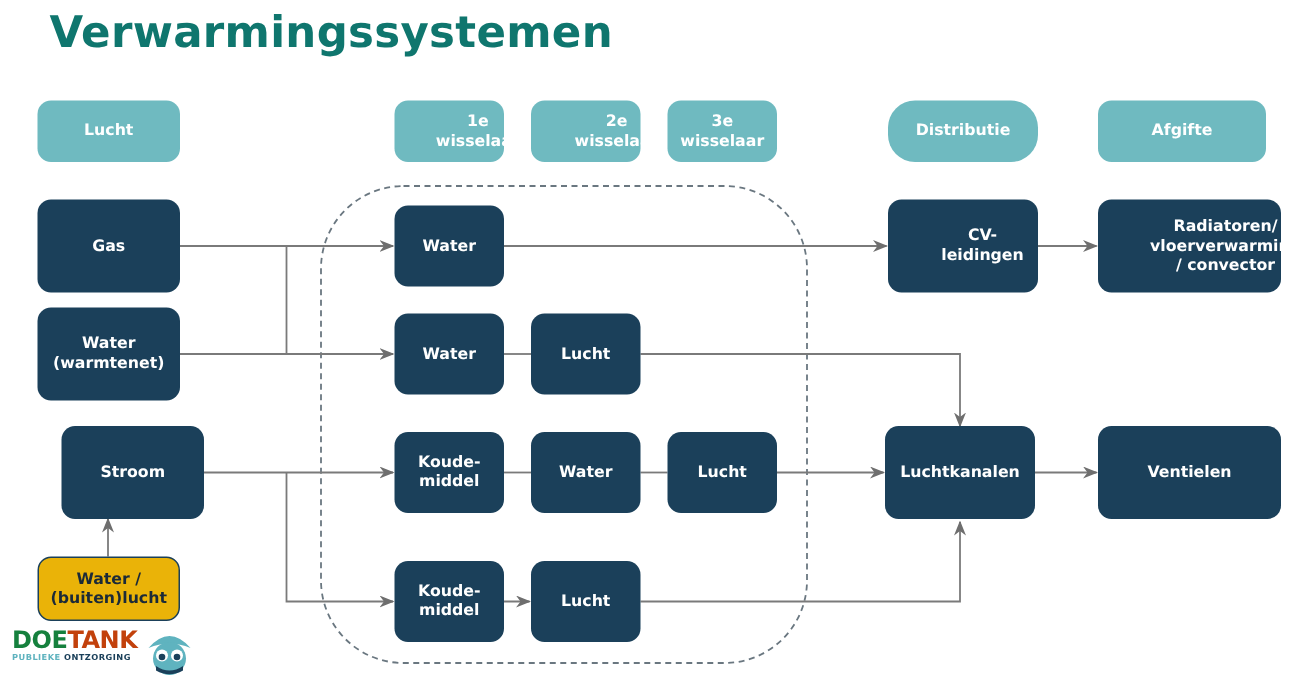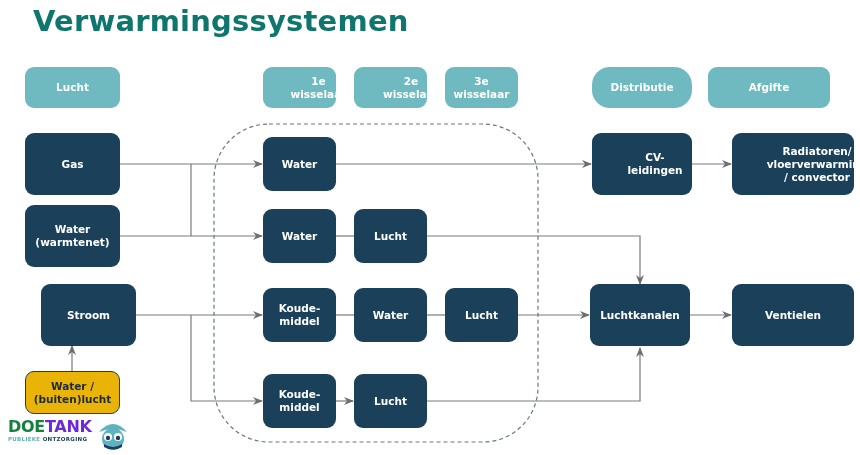--- a/index.html
+++ b/index.html
@@ -10,39 +10,39 @@
   .box { position: absolute; border-radius: 9px; display: flex; align-items: center;
          justify-content: center; text-align: center; font-weight: bold; box-sizing: border-box;
          font-size: 10.5px; line-height: 13px; white-space: pre-line; }
   .hdr { background: #6fbac0; color: #ffffff; font-size: 10.5px; }
   .node { background: #1b405a; color: #ffffff; }
   .node-light { background: #eab308; color: #1b2a38; border: 1.5px solid #1b405a; }
   svg.lines { position: absolute; left: 0; top: 0; }
   .logo { position: absolute; left: 8px; top: 419px; }
   .logo-text { font-weight: bold; font-size: 16px; letter-spacing: -0.3px; line-height: 16px; }
   .logo-doe { color: #15803d; }
-  .logo-tank { color: #6d28d9; margin-top: 32px; }
+  .logo-tank { color: #c2410c; margin-top: 32px; }
   .logo-sub { font-size: 5.5px; font-weight: bold; color: #5fb3bf; letter-spacing: 0.3px; line-height: 8px; }
   .logo-sub .b { color: #1b405a; }
   .logo-mark { position: absolute; left: 97px; top: 420px; }
 </style>
 </head>
 <body>
 
 <h1 class="title">Verwarmingssystemen</h1>
 
 <div class="box hdr" style="left:25px;top:67px;width:95px;height:41px;">Lucht</div>
 <div class="box hdr" style="left:263px;top:67px;width:73px;height:41px;padding-left:38px;">1e
 wisselaar</div>
 <div class="box hdr" style="left:354px;top:67px;width:73px;height:41px;padding-left:41px;">2e
 wisselaar</div>
 <div class="box hdr" style="left:445px;top:67px;width:73px;height:41px;">3e
 wisselaar</div>
 <div class="box hdr" style="left:592px;top:67px;width:100px;height:41px;border-radius:18px;">Distributie</div>
-<div class="box hdr" style="left:708px;top:67px;width:122px;height:41px;">Afgifte</div>
+<div class="box hdr" style="left:732px;top:67px;width:112px;height:41px;">Afgifte</div>
 
 <svg class="lines" width="860" height="455">
   <defs>
     <marker id="arr" markerWidth="10" markerHeight="8" refX="9" refY="4" orient="auto" markerUnits="userSpaceOnUse">
       <path d="M0,0 L10,4 L0,8 L3,4 Z" fill="#6e6e6e"></path>
     </marker>
   </defs>
   <g stroke="#7a7a7a" stroke-width="1.2" fill="none">
 
     <rect x="214" y="124" width="324" height="318" rx="55" ry="55" stroke="#6a7780" stroke-dasharray="4,3"></rect>

